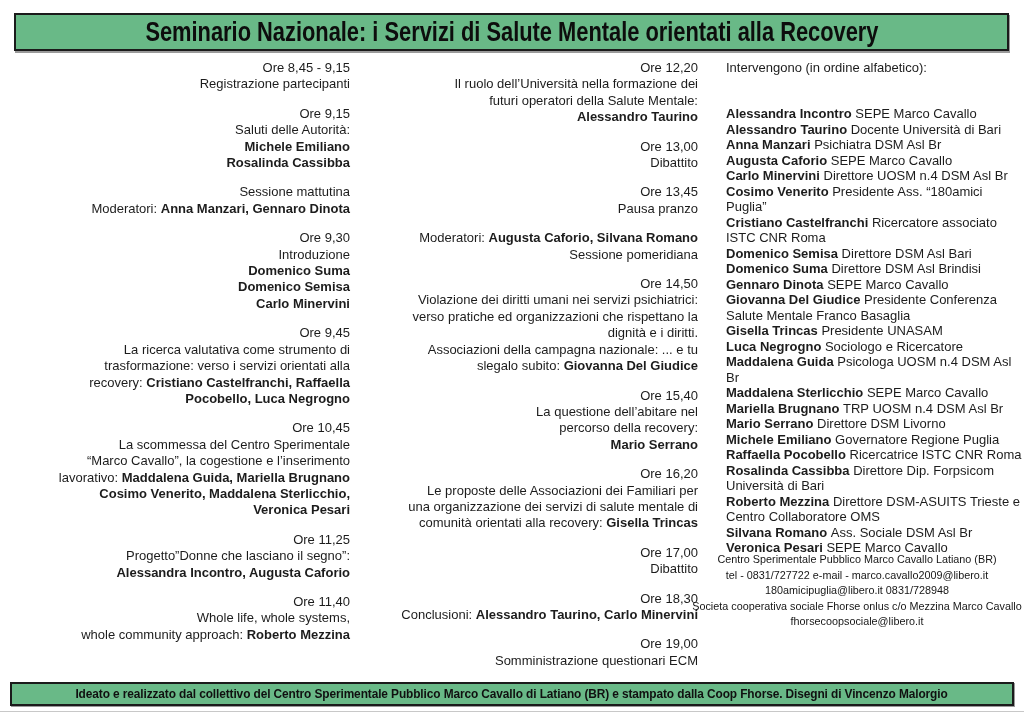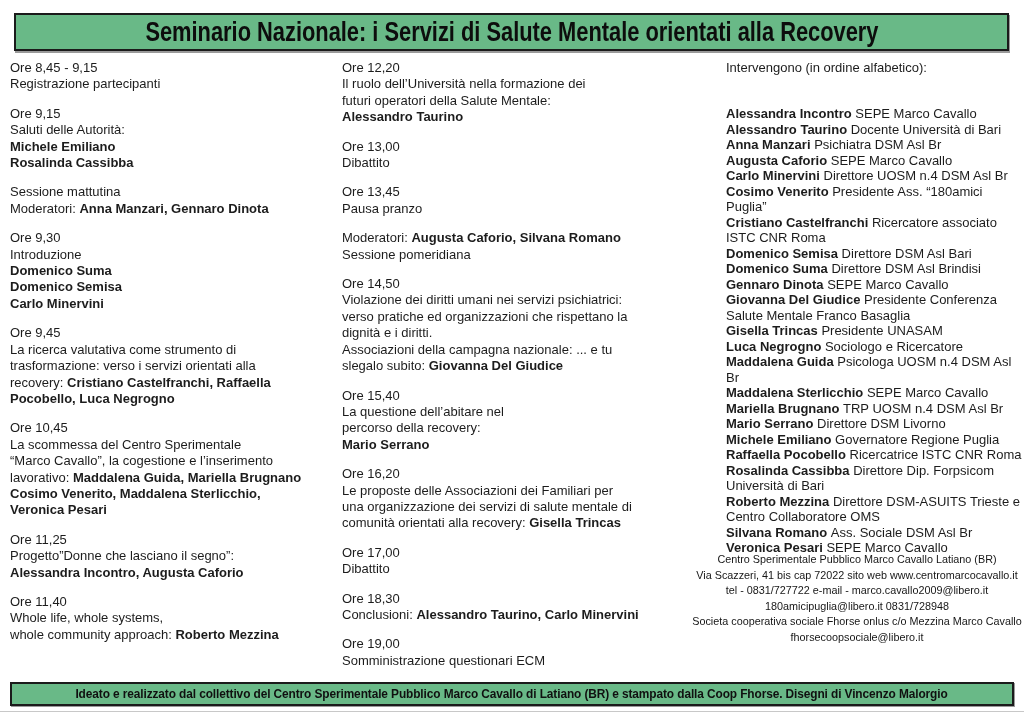--- a/index.html
+++ b/index.html
@@ -20,24 +20,24 @@
   }
   .banner-footer { left:10px; top:682px; width:1004px; height:24px; box-shadow:1px 1px 0 #9a9a9a; }
   .footer-text {
     font-size:12px; font-weight:bold; color:#101010; white-space:nowrap;
     letter-spacing:-0.1px; transform:scaleX(0.99); transform-origin:center;
   }
 
   
   .col { position:absolute; top:60px; font-size:13px; }
   .col-1 { left:10px;  width:340px; }
-  .col-2 { left:342px; width:345px; }
+  .col-2 { left:353px; width:345px; }
   .col-3 { left:726px; width:300px; }
   .block { margin:0 0 13px 0; }
-  .line { line-height:16.4px; min-height:16.4px; }
+  .line { line-height:16.4px; min-height:16.4px;text-align:right; }
   .b { font-weight:bold; }
 
   .speakers-heading { line-height:16.4px; margin-bottom:30px; }
   .speaker { line-height:15.5px; }
   .speaker .role { font-weight:normal; }
 
   .contact {
     position:absolute; left:692px; top:552px; width:330px;
     display:flex; flex-direction:column; align-items:center;
     font-size:10.8px; color:#161616; font-weight:500;
@@ -183,21 +183,20 @@
         <div class="speaker"><span class="b">Raffaella Pocobello </span><span class="role">Ricercatrice ISTC CNR Roma</span></div>
         <div class="speaker"><span class="b">Rosalinda Cassibba </span><span class="role">Direttore Dip. Forpsicom Università di Bari</span></div>
         <div class="speaker"><span class="b">Roberto Mezzina </span><span class="role">Direttore DSM-ASUITS Trieste e Centro Collaboratore OMS</span></div>
         <div class="speaker"><span class="b">Silvana Romano </span><span class="role">Ass. Sociale DSM Asl Br</span></div>
         <div class="speaker"><span class="b">Veronica Pesari </span><span class="role">SEPE Marco Cavallo</span></div>
       </div>
   </div>
 
   <div class="contact">
       <div class="cline">Centro Sperimentale Pubblico Marco Cavallo Latiano (BR)</div>
-      <div class="cline">Via Scazzeri, 41 bis cap 72022 sito web www.centromarcocavallo.it</div>
       <div class="cline">tel - 0831/727722  e-mail - marco.cavallo2009@libero.it</div>
       <div class="cline">180amicipuglia@libero.it 0831/728948</div>
       <div class="cline">Societa cooperativa sociale Fhorse onlus c/o Mezzina Marco Cavallo</div>
       <div class="cline">fhorsecoopsociale@libero.it</div>
     </div>
 
   <div class="banner banner-footer">
     <span class="footer-text">Ideato e realizzato dal collettivo del Centro Sperimentale Pubblico Marco Cavallo di Latiano (BR) e stampato dalla Coop Fhorse. Disegni di Vincenzo Malorgio</span>
   </div>
 

